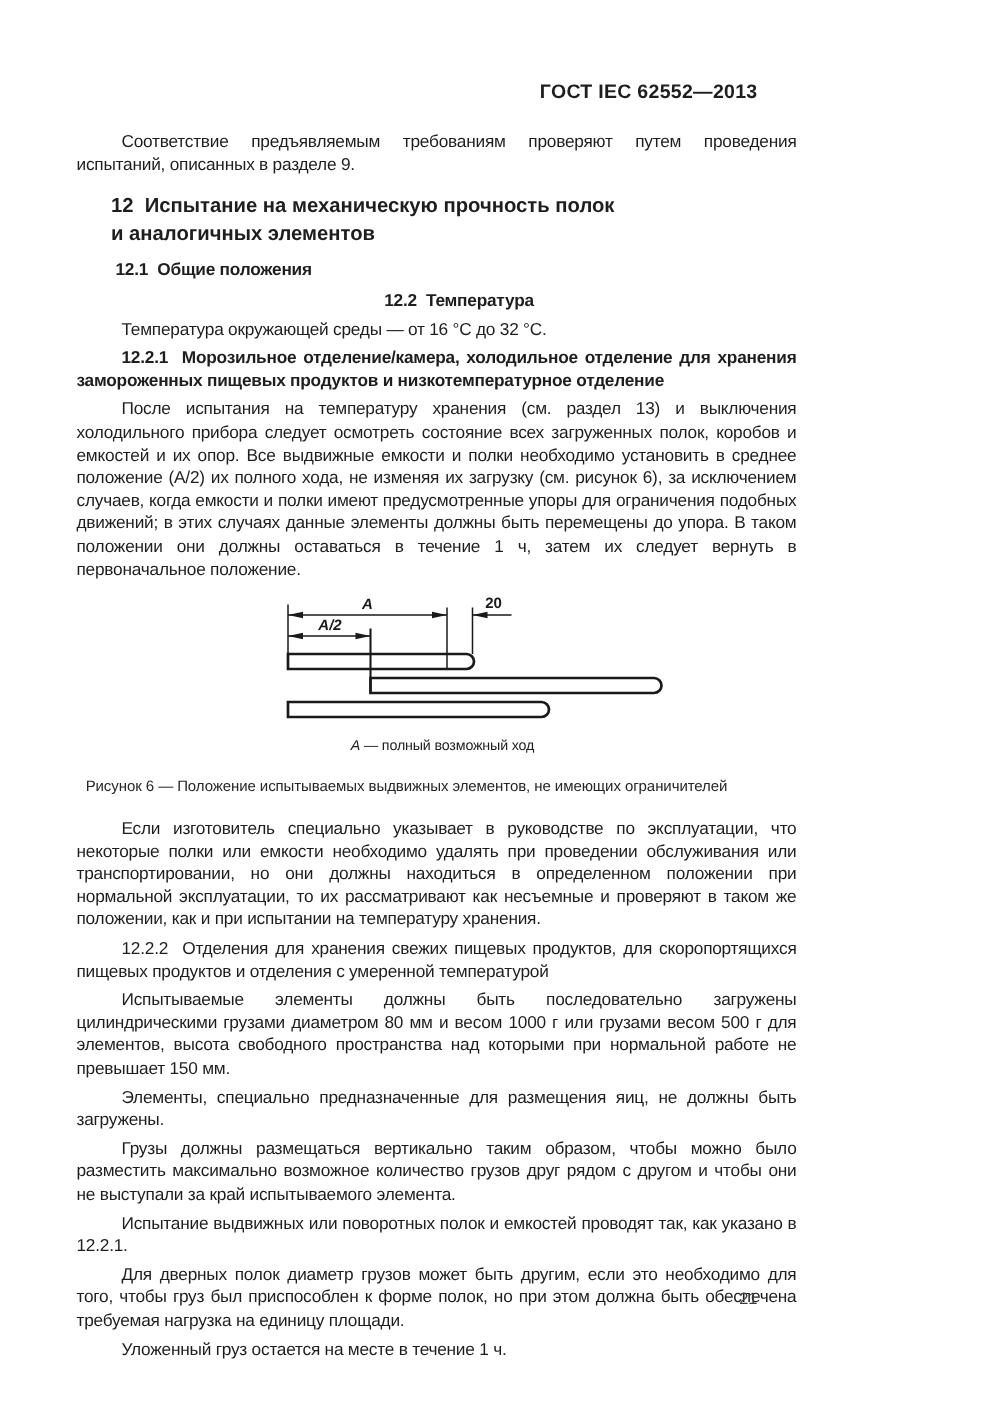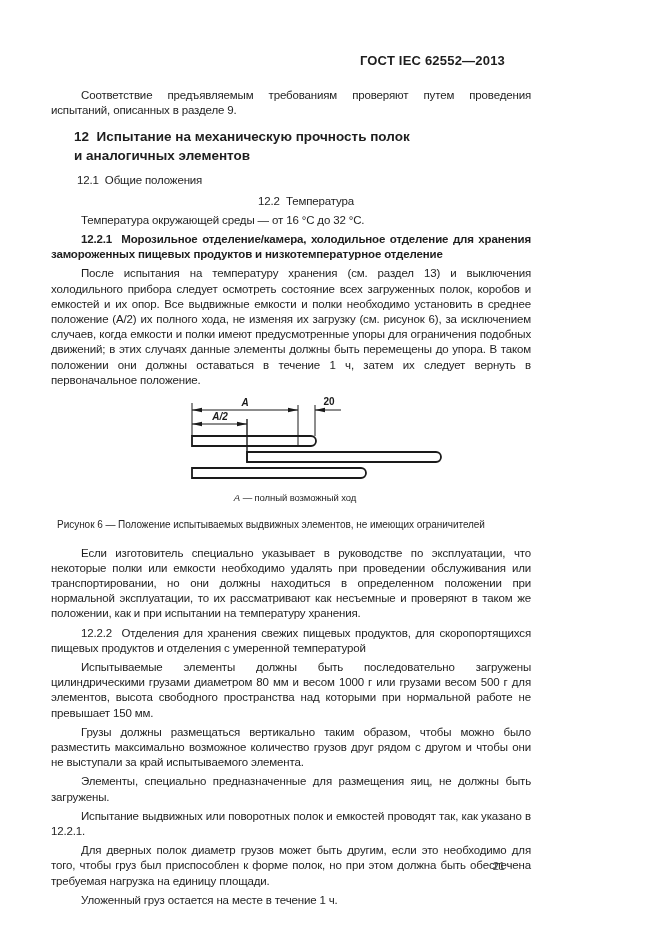--- a/index.html
+++ b/index.html
@@ -34,21 +34,21 @@
   .para { text-indent: 30px; }
   .p-intro { margin-top: 20px; }
   .section-title {
     font-weight: bold;
     font-size: 13.5px;
     line-height: 18.5px;
     margin-top: 10px;
     padding-left: 27px;
   }
   .subhead {
-    font-weight: normal;
+    font-weight: bold;
     font-size: 11.5px;
     line-height: 15.2px;
     letter-spacing: -0.15px;
     text-indent: 30px;
     margin: 0;
   }
   .subhead.gap { margin-top: 8px; }
   .subhead.gap-sm { margin-top: 5px; text-align: center; }
   .para.bold { font-weight: bold; }
   .figure-wrap {
@@ -148,21 +148,21 @@
       <span class="var">A</span>
       <span>— полный возможный ход</span>
     </div>
   </div>
 
   <div class="figure-caption">Рисунок 6 — Положение испытываемых выдвижных элементов, не имеющих ограничителей</div>
 
   <p class="para p-after-fig">Если изготовитель специально указывает в руководстве по эксплуатации, что некоторые полки или емкости необходимо удалять при проведении обслуживания или транспортировании, но они должны находиться в определенном положении при нормальной эксплуатации, то их рассматривают как несъемные и проверяют в таком же положении, как и при испытании на температуру хранения.</p>
   <p class="para">12.2.2&nbsp; Отделения для хранения свежих пищевых продуктов, для скоропортящихся пищевых продуктов и отделения с умеренной температурой</p>
   <p class="para">Испытываемые элементы должны быть последовательно загружены цилиндрическими грузами диаметром 80 мм и весом 1000 г или грузами весом 500 г для элементов, высота свободного пространства над которыми при нормальной работе не превышает 150 мм.</p>
+  <p class="para">Элементы, специально предназначенные для размещения яиц, не должны быть загружены.</p>
   <p class="para">Грузы должны размещаться вертикально таким образом, чтобы можно было разместить максимально возможное количество грузов друг рядом с другом и чтобы они не выступали за край испытываемого элемента.</p>
-  <p class="para">Элементы, специально предназначенные для размещения яиц, не должны быть загружены.</p>
   <p class="para">Испытание выдвижных или поворотных полок и емкостей проводят так, как указано в 12.2.1.</p>
   <p class="para">Для дверных полок диаметр грузов может быть другим, если это необходимо для того, чтобы груз был приспособлен к форме полок, но при этом должна быть обеспечена требуемая нагрузка на единицу площади.</p>
   <p class="para">Уложенный груз остается на месте в течение 1 ч.</p>
 
   <div class="page-number">21</div>
 
 </div>
 
 </body></html>

